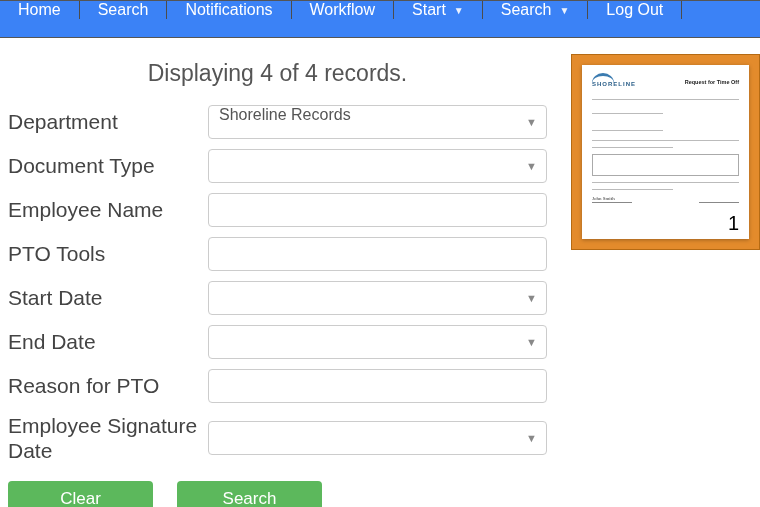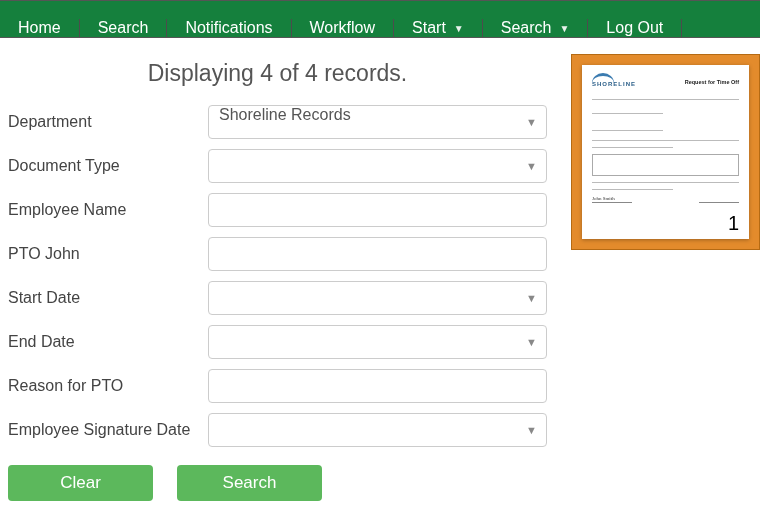--- a/index.html
+++ b/index.html
@@ -6,24 +6,24 @@
   body {
     font-family: "Segoe UI", Arial, sans-serif;
     font-size: 15px;
     color: #333;
     background: #fff;
     width: 760px;
     height: 507px;
     overflow: hidden;
   }
   .navbar {
-    background: #15803d;
+    background: #3b82f6;
     height: 38px;
     display: flex;
-    align-items: flex-end;
+    align-items: flex-start;
     border-top: 1px solid #555;
     border-bottom: 1px solid #555;
   }
   .nav-item {
     color: #fff;
     font-size: 16px;
     padding: 0 18px;
     display: flex;
     align-items: center;
     cursor: pointer;
@@ -49,21 +49,21 @@
     color: #555;
     margin: 12px 0 18px 0;
   }
   .form-row {
     display: flex;
     align-items: center;
     margin-bottom: 10px;
   }
   .form-label {
     width: 200px;
-    font-size: 16px;
+    font-size: 21px;
     color: #444;
     padding-right: 8px;
     line-height: 1.2;
   }
   .form-control {
     flex: 1;
     height: 34px;
     border: 1px solid #ccc;
     border-radius: 4px;
     background: #fff;
@@ -244,21 +244,21 @@
         <span class="select-caret">▼</span>
       </div>
     </div>
 
     <div class="form-row">
       <div class="form-label">Employee Name</div>
       <input class="form-control" value="" style="">
     </div>
 
     <div class="form-row">
-      <div class="form-label">PTO John</div>
+      <div class="form-label">PTO Tools</div>
       <input class="form-control" value="" style="">
     </div>
 
     <div class="form-row">
       <div class="form-label">Start Date</div>
       <div class="select-wrap">
         <div class="form-control"></div>
         <span class="select-caret">▼</span>
       </div>
     </div>

